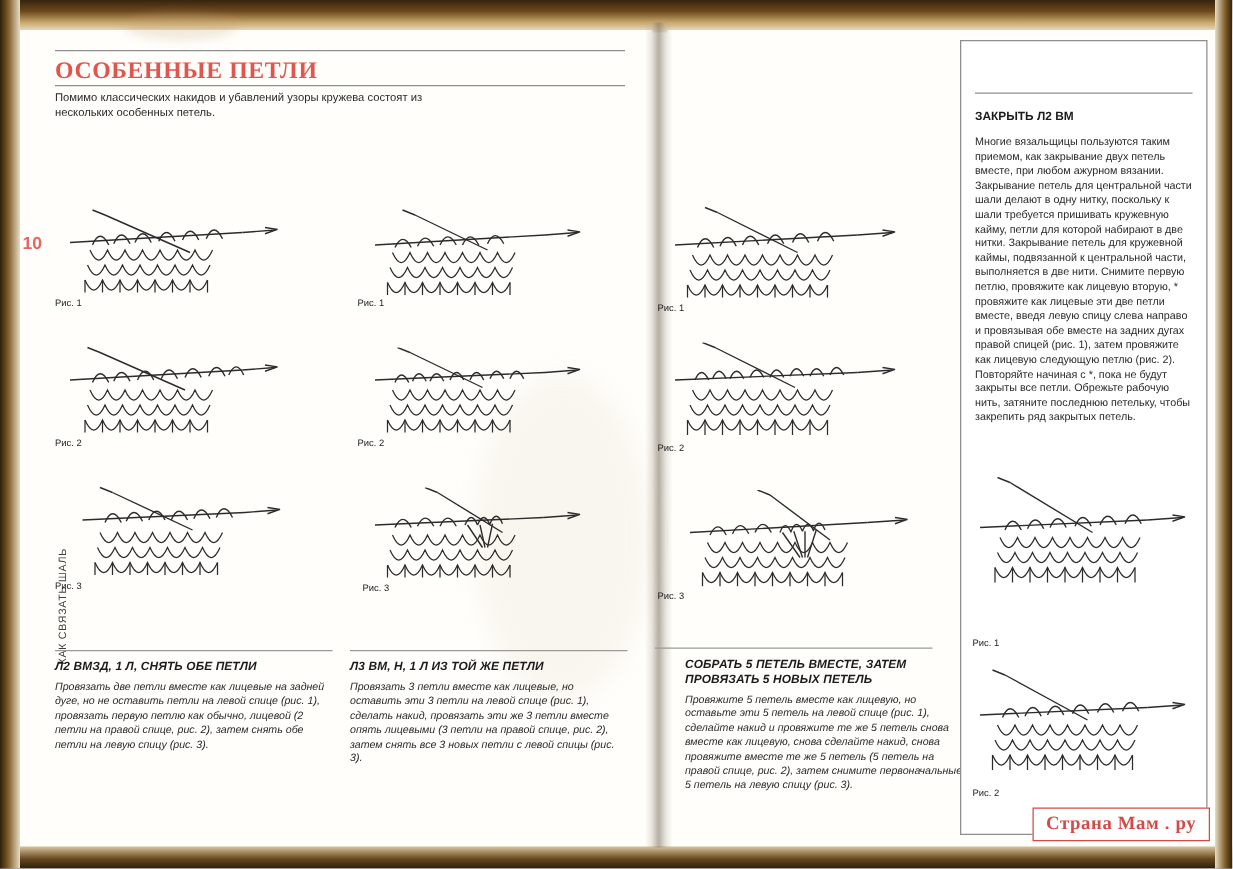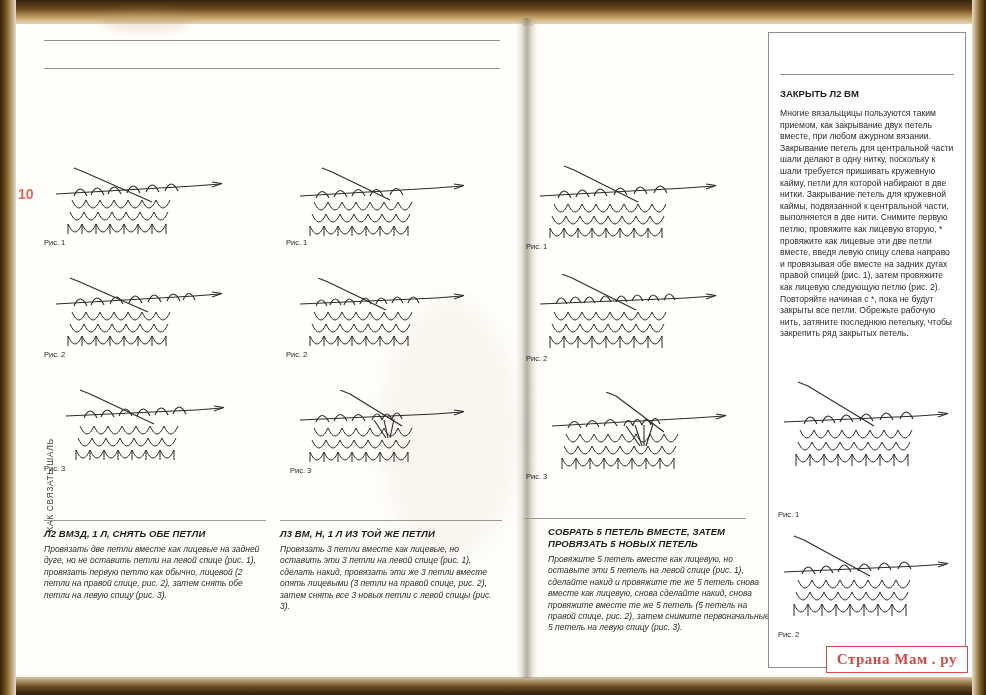--- a/index.html
+++ b/index.html
@@ -219,21 +219,23 @@
   <div class="paper-right"></div>
   <div class="gutter"></div>
 
   <div class="stain" style="left:100px; top:10px; width:90px; height:22px; background:rgba(190,160,110,0.22); filter:blur(4px);"></div>
   <div class="stain" style="left:380px; top:300px; width:140px; height:260px; background:rgba(200,180,140,0.10); filter:blur(10px);"></div>
 
   <div class="vert-head">КАК СВЯЗАТЬ ШАЛЬ</div>
   <div class="folio">10</div>
 
   <div class="head-rule" style="left:44px; top:40px; width:456px;"></div>
+  <h1 class="section-title">ОСОБЕННЫЕ ПЕТЛИ</h1>
   <div class="head-rule" style="left:44px; top:68px; width:456px;"></div>
+  <div class="intro">Помимо классических накидов и убавлений узоры кружева состоят из нескольких особенных петель.</div>
 
   <div class="fig" style="left:44px; top:160px;">
     <svg class="knit" width="190" height="78" viewBox="0 0 190 78">
       <g fill="none" stroke="#2b2b2b" stroke-width="1.1">
 
         <path d="M12,34 L150,26"></path>
         <path d="M150,26 L176,24"></path>
         <path d="M168,22 L178,23.5 L168,27"></path>
 
         <path d="M40,12 L108,42"></path>

